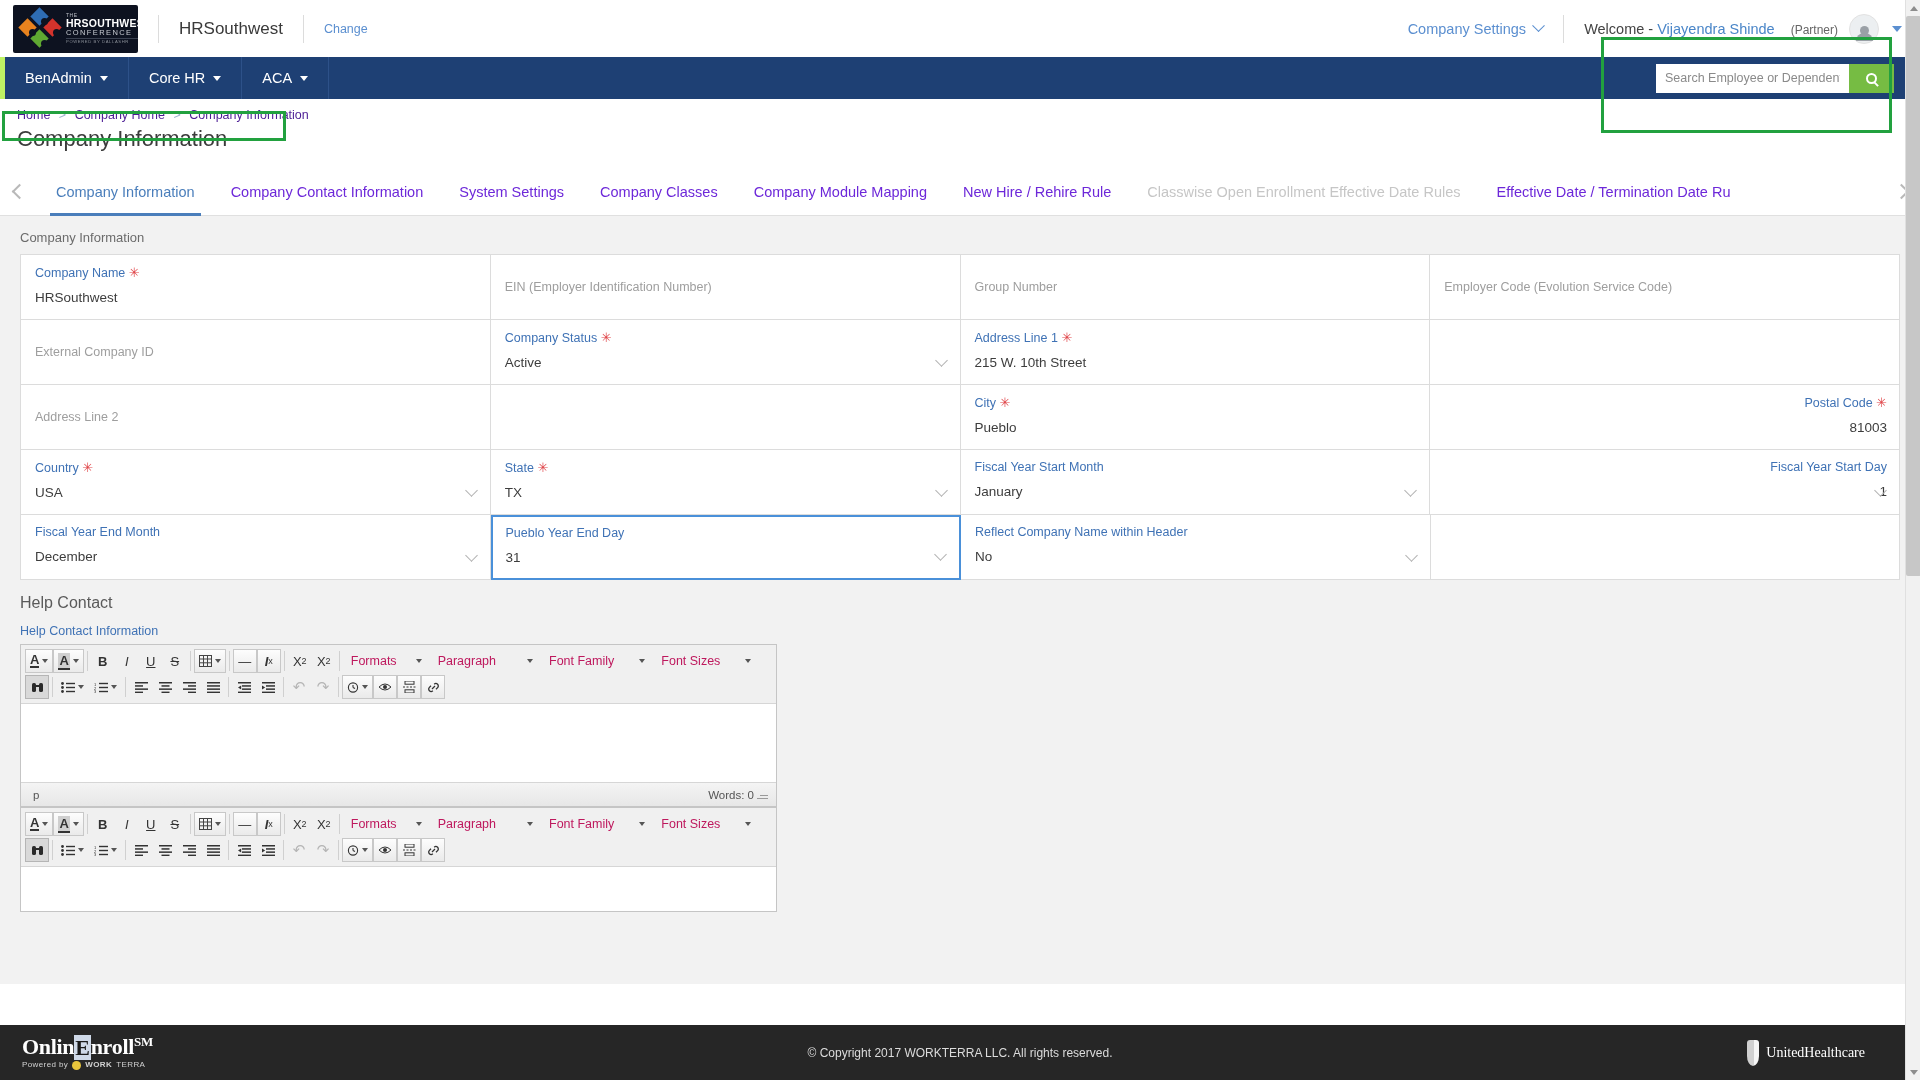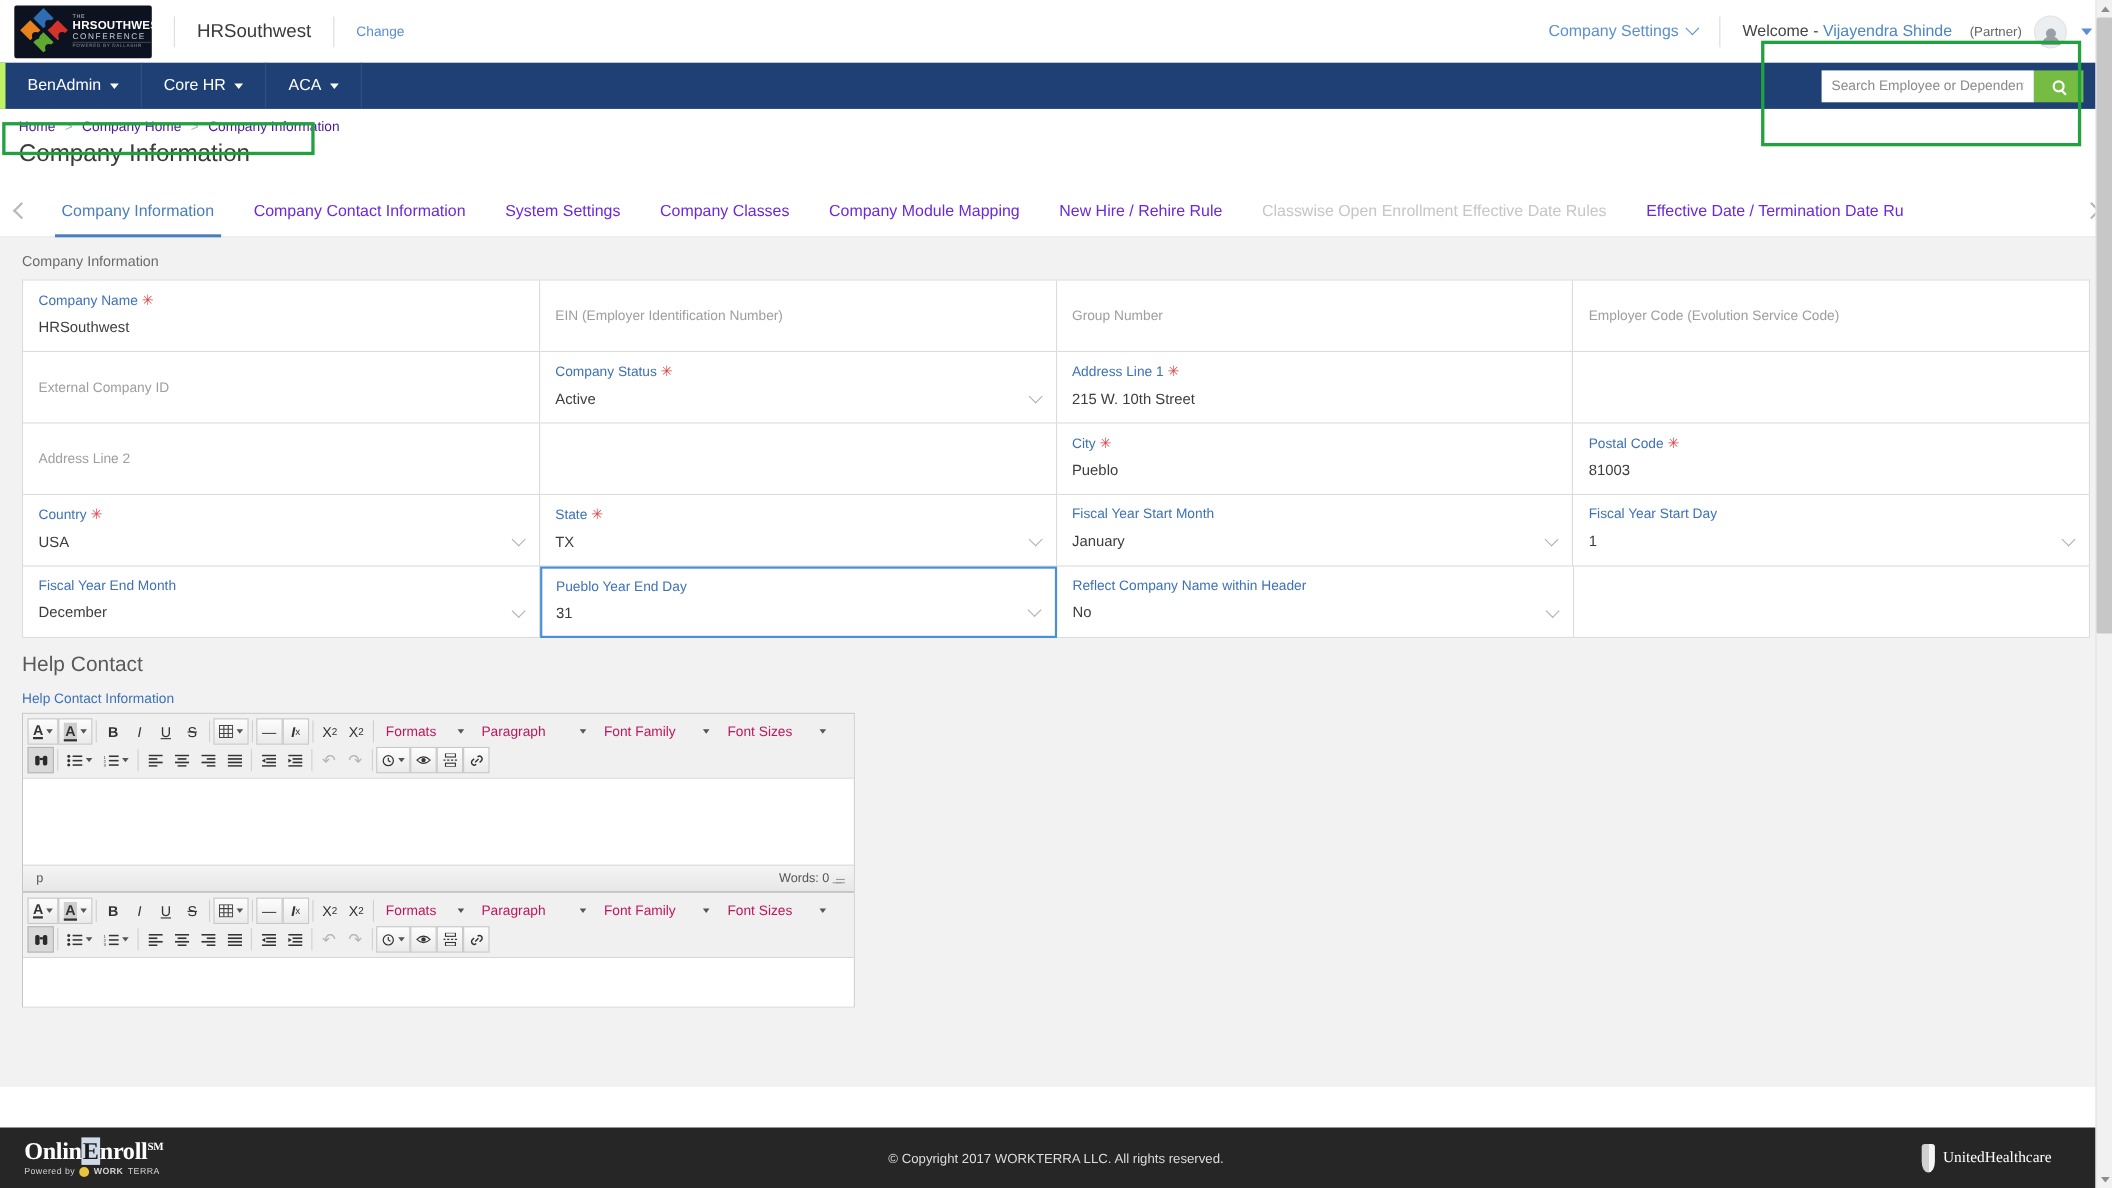--- a/index.html
+++ b/index.html
@@ -79,31 +79,31 @@
   .tab.active { color:#4a7ebb; }
   .tab.active:after { content:""; position:absolute; left:12px; right:12px; bottom:0; height:3px; background:#4a7ebb; }
   .tab.disabled { color:#c6c6c6; cursor:default; }
 
   
   .content { background:#f2f2f2; padding:0 0 0 0; }
   .section-label { font-size:13px; color:#6b6b6b; padding:14px 0 9px 20px; }
   .grid { margin:0 20px; border:1px solid #dcdcdc; border-bottom:0; background:#fff; }
   .row { display:flex; }
   .cell { flex:1; border-right:1px solid #dcdcdc; border-bottom:1px solid #dcdcdc; padding:10px 12px 11px 14px; min-height:65px; position:relative; }
-  .cell:last-child { border-right:0; }
+  .cell:last-child { border-right:0;text-align:right; }
   .cell.focused { border:2px solid #4a90d9; padding:9px 11px 10px 13px; }
   .cell .lbl { font-size:12.5px; color:#3f72b5; display:block; margin-bottom:9px; }
   .cell .lbl .req { color:#e0464a; font-size:13px; }
   .cell .val { font-size:13.5px; color:#3d3d3d; }
   .cell .ph { font-size:12.5px; color:#9e9e9e; }
   .cell .dd { position:absolute; right:14px; bottom:19px; width:9px;height:9px; border-right:1.5px solid #b0b0b0;border-bottom:1.5px solid #b0b0b0; transform:rotate(45deg); }
   .cell.empty-ph { display:flex; align-items:center; }
 
   
-  .hc-title { font-size:19px; color:#5a5a5a; padding:14px 0 0 20px; }
+  .hc-title { font-size:16px; color:#5a5a5a; padding:14px 0 0 20px; }
   .ed-label { font-size:12.5px; color:#3f72b5; padding:12px 0 6px 20px; }
   .editor { margin-left:20px; width:757px; border:1px solid #c5c5c5; background:#fff; }
   .tb { background:#f0f0f0; border-bottom:1px solid #d6d6d6; padding:3px 4px; display:flex; flex-wrap:wrap; gap:0; }
   .tb-row { display:flex; align-items:center; width:100%; padding:1px 0; }
   .btn { height:24px; min-width:24px; display:flex; align-items:center; justify-content:center;
          border:1px solid transparent; font-size:13px; color:#333; cursor:pointer; padding:0 4px; }
   .btn.framed { border:1px solid #c8c8c8; background:linear-gradient(#fdfdfd,#eaeaea); }
   .btn.pressed { border:1px solid #b5b5b5; background:#d9d9d9; }
   .sep-v { width:1px; height:20px; background:#d0d0d0; margin:0 3px; }
   .mini-caret { width:0;height:0;border-left:3.5px solid transparent;border-right:3.5px solid transparent;border-top:4px solid #555; margin-left:3px; }
@@ -115,21 +115,21 @@
   .grip { width:9px;height:9px; margin-left:5px; position:relative; }
   .grip:before { content:""; position:absolute; right:0; bottom:0; width:8px;height:1px;background:#9a9a9a; box-shadow:0 -3px 0 0 #9a9a9a, -3px 0 0 0 #9a9a9a; }
   .ul-A { border-bottom:2px solid #333; line-height:.95; font-weight:bold; font-style:normal; }
   .hl-A { border-bottom:2px solid #333; background:#cfcfcf; padding:0 1px; font-weight:bold; }
 
   
   .footer { position:absolute; left:0; bottom:0; width:1920px; height:55px; background:#262626; display:flex; align-items:center; }
   .f-logo { margin-left:22px; color:#fff; line-height:1.05; }
   .f-logo .t1 { font-family:"Liberation Serif", serif; font-size:22px; font-weight:bold; letter-spacing:-.3px; }
   .f-logo .t1 .boxE { background:#cfd9e8; color:#1a1a1a; padding:0 1px; }
-  .f-logo .t1 sup { font-size:10px; }
+  .f-logo .t1 sup { font-size:13px; }
   .f-logo .t2 { font-size:8px; color:#d2d2d2; letter-spacing:.4px; display:flex; align-items:center; gap:4px; margin-top:2px; }
   .wt-dot { width:9px;height:9px;border-radius:50%;background:#e8c53c; display:inline-block; }
   .f-copy { position:absolute; left:0; right:0; text-align:center; font-size:12px; color:#dcdcdc; }
   .f-uhc { margin-left:auto; margin-right:55px; display:flex; align-items:center; gap:7px; color:#fff; z-index:2; }
   .uhc-mark { width:12px; height:26px; background:linear-gradient(90deg,#d0d0d0 0 55%, #f5f5f5 55% 100%); border-radius:3px 3px 6px 6px/3px 3px 10px 10px; }
   .f-uhc span { font-family:"Liberation Serif", serif; font-size:14px; }
 
   
   .scrollbar { position:absolute; right:0; top:0; width:15px; height:1080px; background:#f1f1f1; border-left:1px solid #e0e0e0; z-index:20; }
   .sb-arrow { width:15px;height:16px; display:flex;align-items:center;justify-content:center; background:#f1f1f1; }

